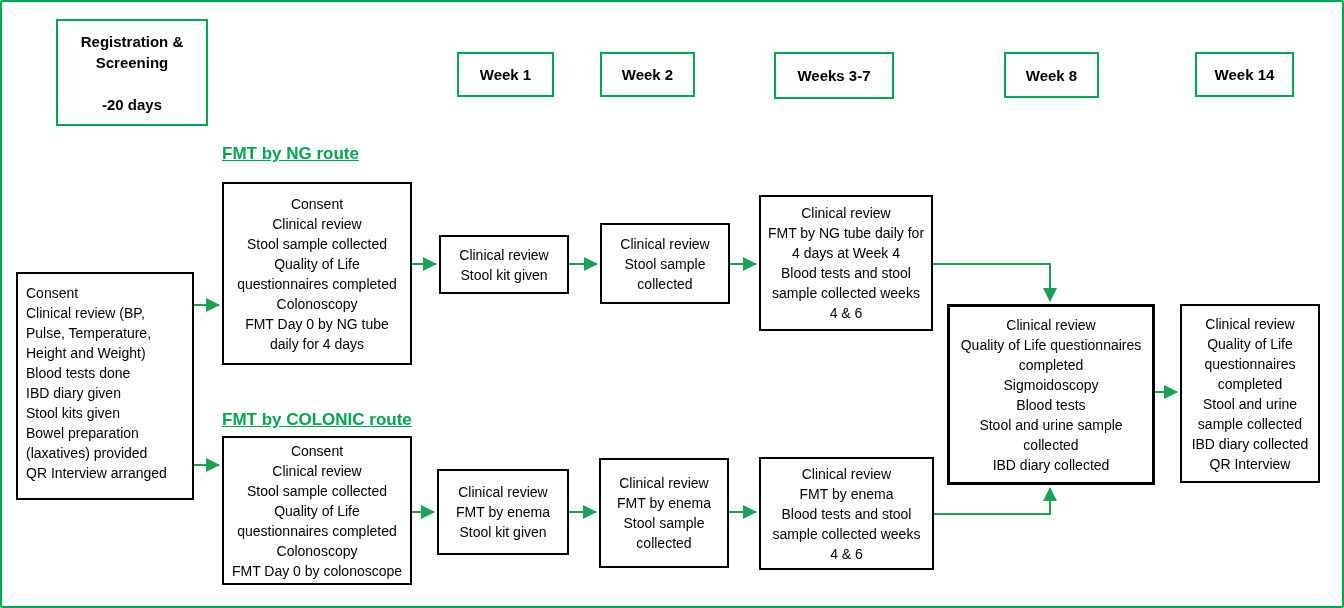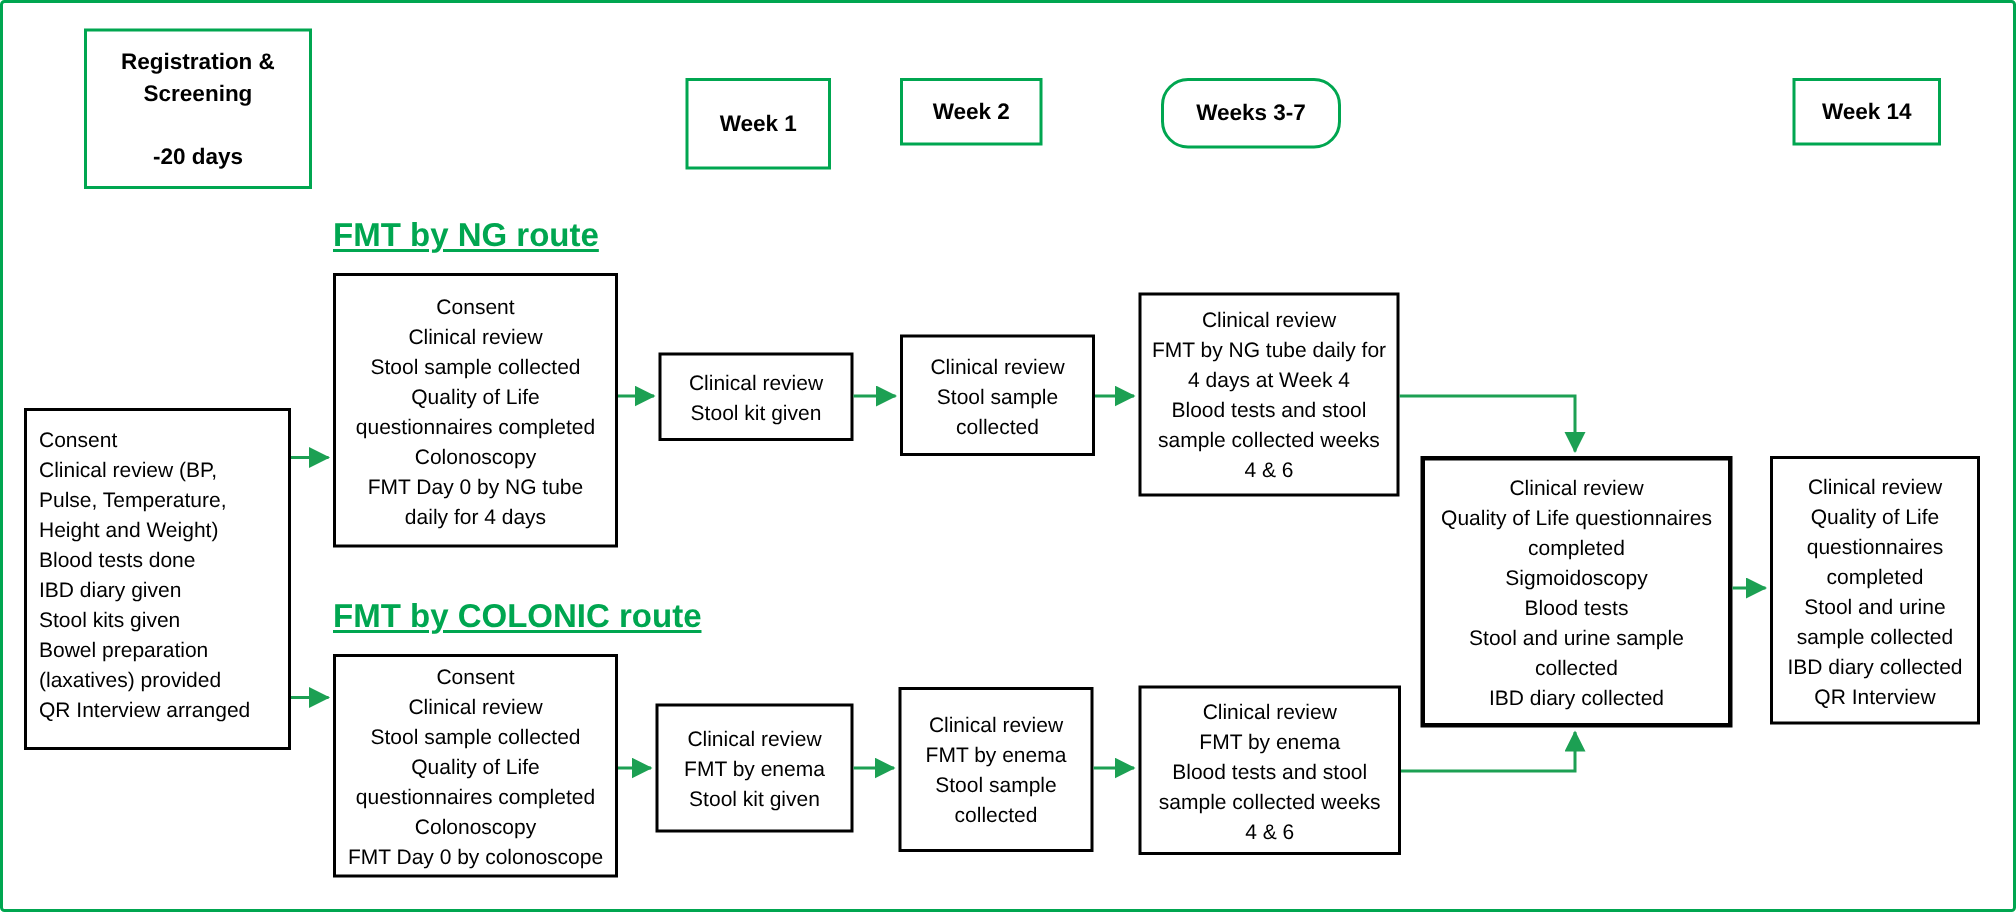--- a/index.html
+++ b/index.html
@@ -38,47 +38,48 @@
   }
   .cbox.left{
     align-items:flex-start;justify-content:flex-start;
     text-align:left;
     padding:9px 8px;
   }
   .cbox.thick{border-width:3px;}
   .route-heading{
     position:absolute;
     color:var(--green);
-    font-weight:bold;font-size:22px;
+    font-weight:bold;font-size:17px;
     text-decoration:underline;
     white-space:pre;
   }
   svg.arrows{
     position:absolute;left:0;top:0;width:1344px;height:608px;
     pointer-events:none;
   }
   svg.arrows .shaft{stroke:var(--arrow-green);stroke-width:2;fill:none;}
   svg.arrows .head{fill:var(--arrow-green);}
 </style>
 </head>
 <body>
 
 <div class="canvas">
 
   <div class="hbox" style="left:42px;top:17px;width:152px;height:107px;margin-left:12px;">Registration &amp;
 Screening
 
 -20 days</div>
-  <div class="hbox" style="left:455px;top:50px;width:97px;height:61px;">Week 1</div>
+  <div class="hbox" style="left:455px;top:50px;width:97px;height:45px;">Week 1</div>
   <div class="hbox" style="left:598px;top:50px;width:95px;height:45px;">Week 2</div>
-  <div class="hbox" style="left:772px;top:50px;width:120px;height:47px;border-radius:18px;">Weeks 3-7</div>
+  <div class="hbox" style="left:772px;top:50px;width:120px;height:47px;">Weeks 3-7</div>
+  <div class="hbox" style="left:1002px;top:50px;width:95px;height:46px;">Week 8</div>
   <div class="hbox" style="left:1193px;top:50px;width:99px;height:45px;">Week 14</div>
 
   <div class="route-heading" style="left:220px;top:142px;">FMT by NG route</div>
-  <div class="route-heading" style="left:220px;top:396px;">FMT by COLONIC route</div>
+  <div class="route-heading" style="left:220px;top:408px;">FMT by COLONIC route</div>
 
   <div class="cbox left" style="left:14px;top:270px;width:178px;height:228px;">Consent
 Clinical review (BP,
 Pulse, Temperature,
 Height and Weight)
 Blood tests done
 IBD diary given
 Stool kits given
 Bowel preparation
 (laxatives) provided

